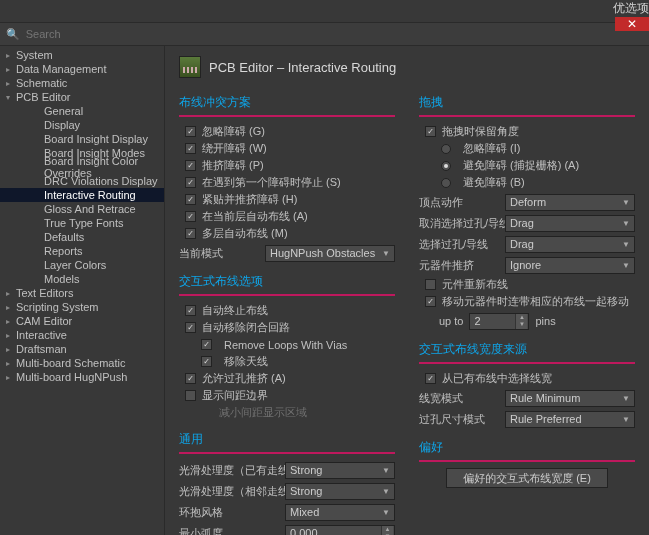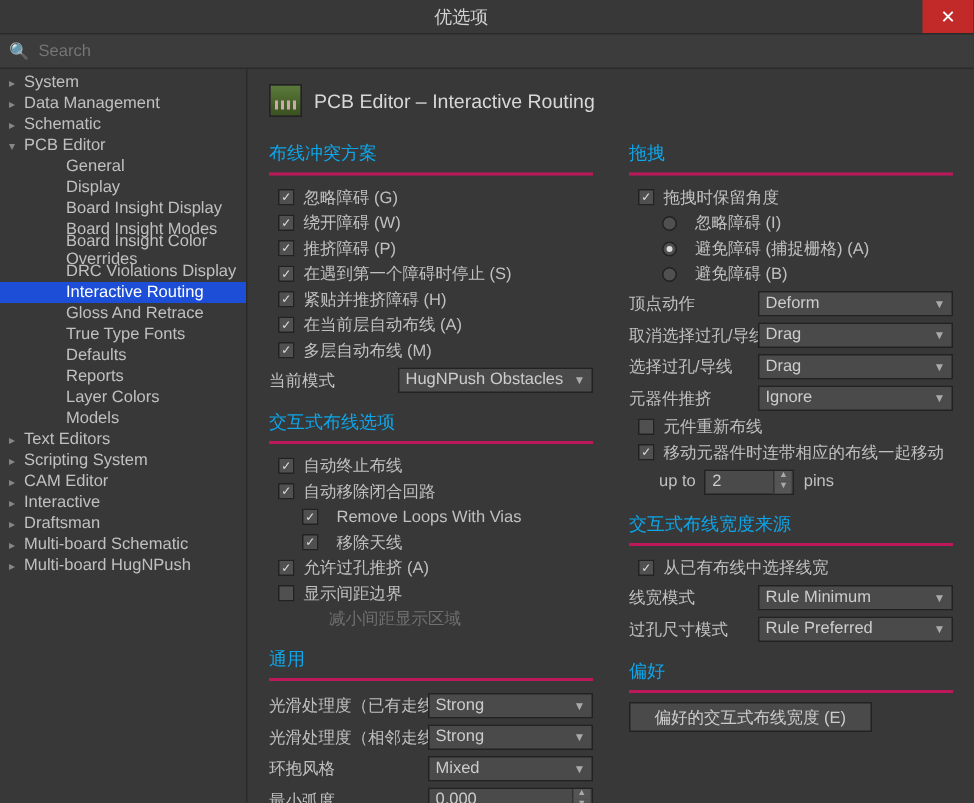--- a/index.html
+++ b/index.html
@@ -10,22 +10,23 @@
     font-size: 11px;
     width: 649px;
     height: 535px;
     overflow: hidden;
     position: relative;
   }
   .titlebar {
     height: 22px;
     background: #383838;
     display: flex;
-    align-items: center;
+    align-items: flex-end;
     position: relative;
+    flex-direction: column;
   }
   .titlebar .title {
     flex: 1;
     text-align: center;
     font-size: 12px;
     color: #d0d0d0;
   }
   .titlebar .close {
     width: 34px;
     height: 22px;
@@ -74,21 +75,21 @@
     color: #c0c0c0;
   }
   .tree-item .arrow {
     width: 10px;
     color: #888;
     font-size: 8px;
     display: inline-block;
   }
   .tree-item.child { padding-left: 44px; }
   .tree-item.selected {
-    background: #1d4ed8;
+    background: #0f172a;
     color: #fff;
   }
   .content {
     flex: 1;
     padding: 10px 14px;
     overflow-y: auto;
   }
   .page-header {
     display: flex;
     align-items: center;
@@ -156,21 +157,21 @@
     position:absolute; right:4px; top:3px; font-size:8px; color:#aaa;
   }
   .spin .spinbtns {
     position:absolute; right:1px; top:0; bottom:0; width:12px;
     display:flex; flex-direction:column;
   }
   .spin .spinbtns span{
     flex:1; font-size:6px; color:#aaa; text-align:center; line-height:7px;
     background:#555; border-left:1px solid #333;
   }
-  .formrow.center { }
+  .formrow.center { justify-content:center; }
   .formrow .inline-lbl { color:#c0c0c0; white-space:nowrap;}
   .button {
     background:#4a4a4a; border:1px solid #222; color:#ccc;
     height:20px; padding:0 16px; display:inline-flex; align-items:center;
     font-size:11px;
   }
   ::-webkit-scrollbar{width:0;height:0;}
 </style>
 </head>
 <body>

